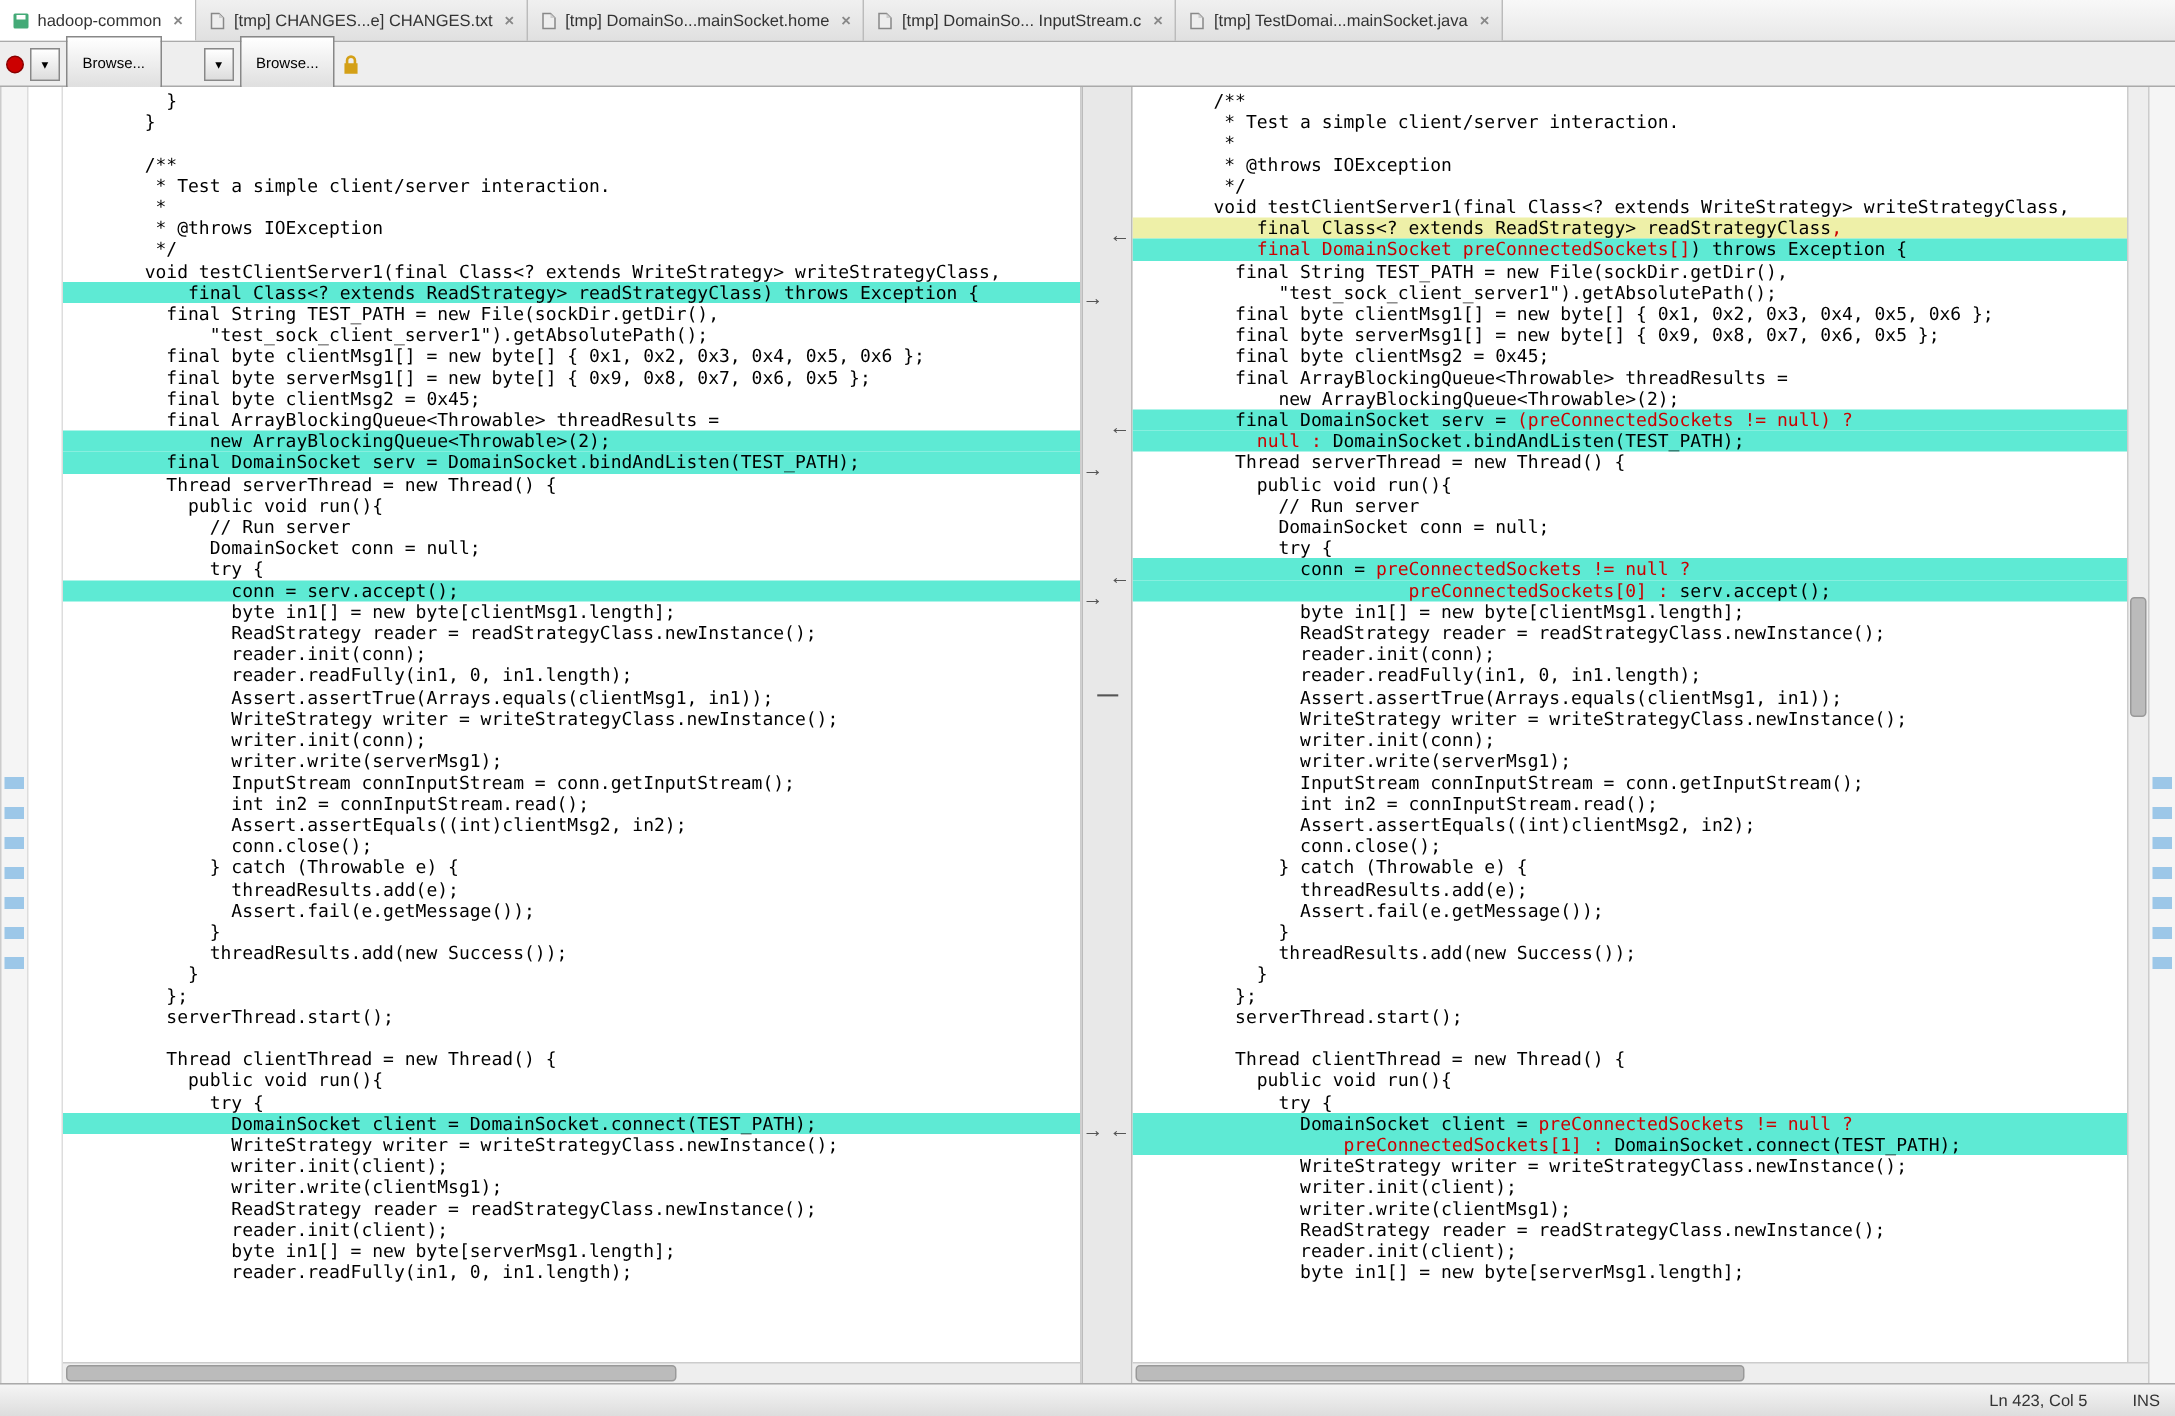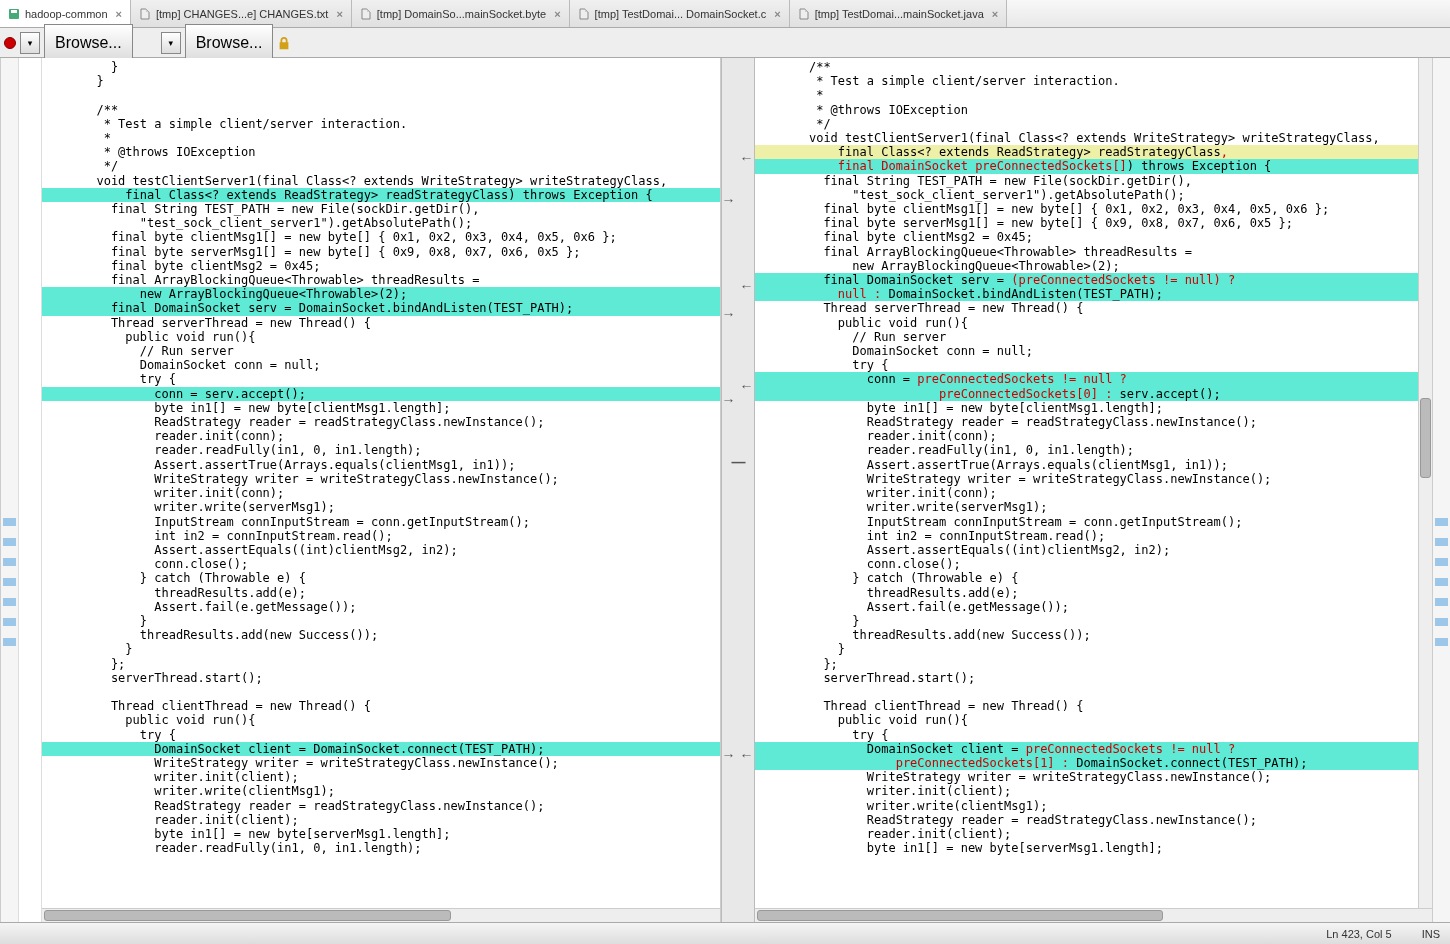--- a/index.html
+++ b/index.html
@@ -7,21 +7,21 @@
 .tabbar{height:28px;background:linear-gradient(#f8f8f8,#e8e8e8);border-bottom:1px solid #aaa;display:flex;align-items:stretch}
 .tab{display:flex;align-items:center;padding:12px 8px;border-right:1px solid #bbb;background:linear-gradient(#f0f0f0,#e0e0e0);gap:5px;font-size:11px;color:#333;cursor:pointer}
 .tab.active{background:#fff}
 .tab .ticon{width:12px;height:12px}
 .tab .close{color:#888;font-weight:bold;margin-left:3px}
 .pathbar{height:30px;background:#eee;border-bottom:1px solid #aaa;display:flex;align-items:center;padding:0 4px;gap:4px}
 .red-dot{width:12px;height:12px;border-radius:50%;background:#c00;border:1px solid #800}
 .pathinput{flex:1;height:22px;border:1px solid #888;background:#fff;font-family:monospace;font-size:12px;padding:0 4px}
 .pathinput.sel{background:#3874d8;color:#fff;border-color:#2a5ba8}
 .dd{width:20px;height:22px;border:1px solid #888;background:linear-gradient(#fff,#ddd);display:flex;align-items:center;justify-content:center;font-size:9px}
-.btn{height:37px;padding:0 10px;border:1px solid #888;background:linear-gradient(#fff,#ddd);font-size:16px}
+.btn{height:37px;padding:0 10px;border:1px solid #888;background:linear-gradient(#fff,#ddd);font-size:10px}
 .lock{width:14px;height:14px}
 .diffarea{flex:1;display:flex;min-height:0;background:#fff}
 .pane{flex:1;display:flex;flex-direction:column;min-width:0;position:relative}
 .pane.left{border-right:1px solid #ccc}
 .code{flex:1;overflow:hidden;font-family:"DejaVu Sans Mono",Consolas,monospace;font-size:12px;line-height:14.2px;white-space:pre;color:#000;padding-top:2px;position:relative}
 .ln{padding-left:40px}
 .hl-b{background:#5eead4}
 .hl-y{background:#eef0a8}
 .red{color:#c00}
 .gutter{width:24px;background:#fff;border-left:1px solid #ddd;border-right:1px solid #ddd;display:flex;flex-direction:column;position:relative}
@@ -56,29 +56,29 @@
         <path fill="#ccc" d="M7 1v3h3z"></path>
       </svg>
       <span>[tmp] CHANGES...e] CHANGES.txt</span>
       <span class="close">×</span>
     </div>
     <div class="tab">
       <svg class="ticon" viewBox="0 0 12 12">
         <path fill="#eee" stroke="#888" d="M2 1h5l3 3v7H2z"></path>
         <path fill="#ccc" d="M7 1v3h3z"></path>
       </svg>
-      <span>[tmp] DomainSo...mainSocket.byte</span>
+      <span>[tmp] DomainSo...mainSocket.home</span>
       <span class="close">×</span>
     </div>
     <div class="tab">
       <svg class="ticon" viewBox="0 0 12 12">
         <path fill="#eee" stroke="#888" d="M2 1h5l3 3v7H2z"></path>
         <path fill="#ccc" d="M7 1v3h3z"></path>
       </svg>
-      <span>[tmp] TestDomai... DomainSocket.c</span>
+      <span>[tmp] DomainSo... InputStream.c</span>
       <span class="close">×</span>
     </div>
     <div class="tab">
       <svg class="ticon" viewBox="0 0 12 12">
         <path fill="#eee" stroke="#888" d="M2 1h5l3 3v7H2z"></path>
         <path fill="#ccc" d="M7 1v3h3z"></path>
       </svg>
       <span>[tmp] TestDomai...mainSocket.java</span>
       <span class="close">×</span>
     </div>

